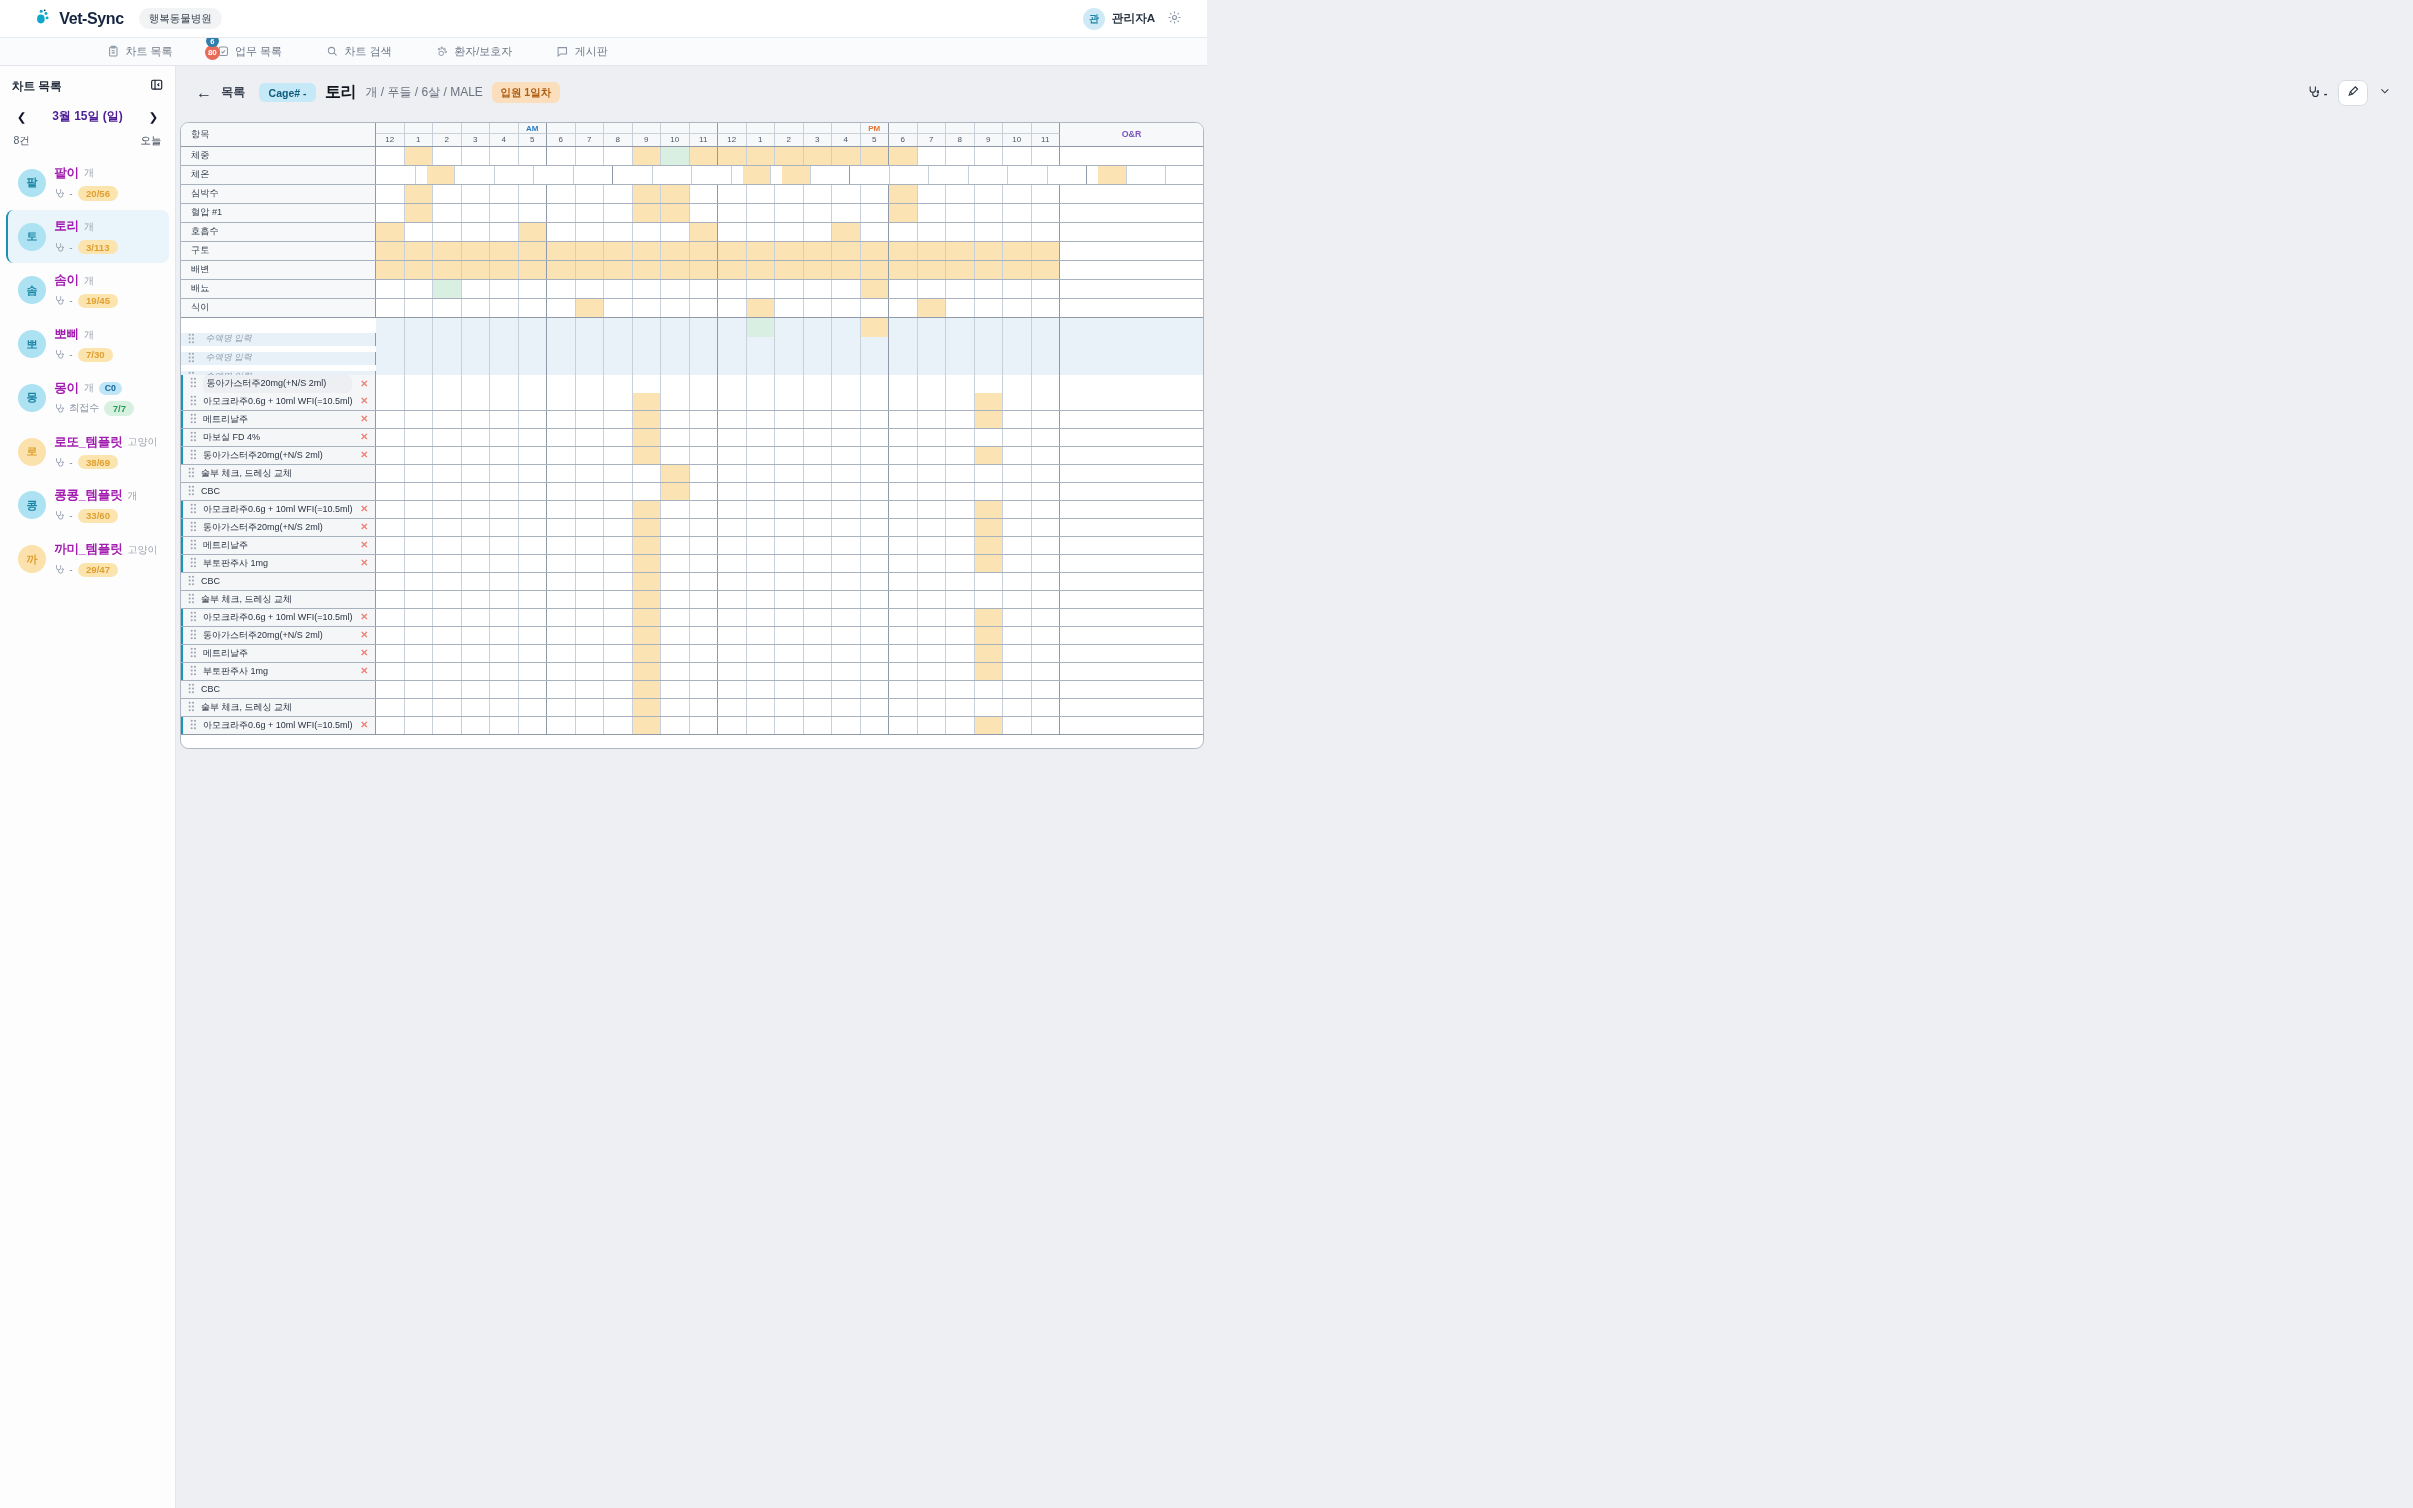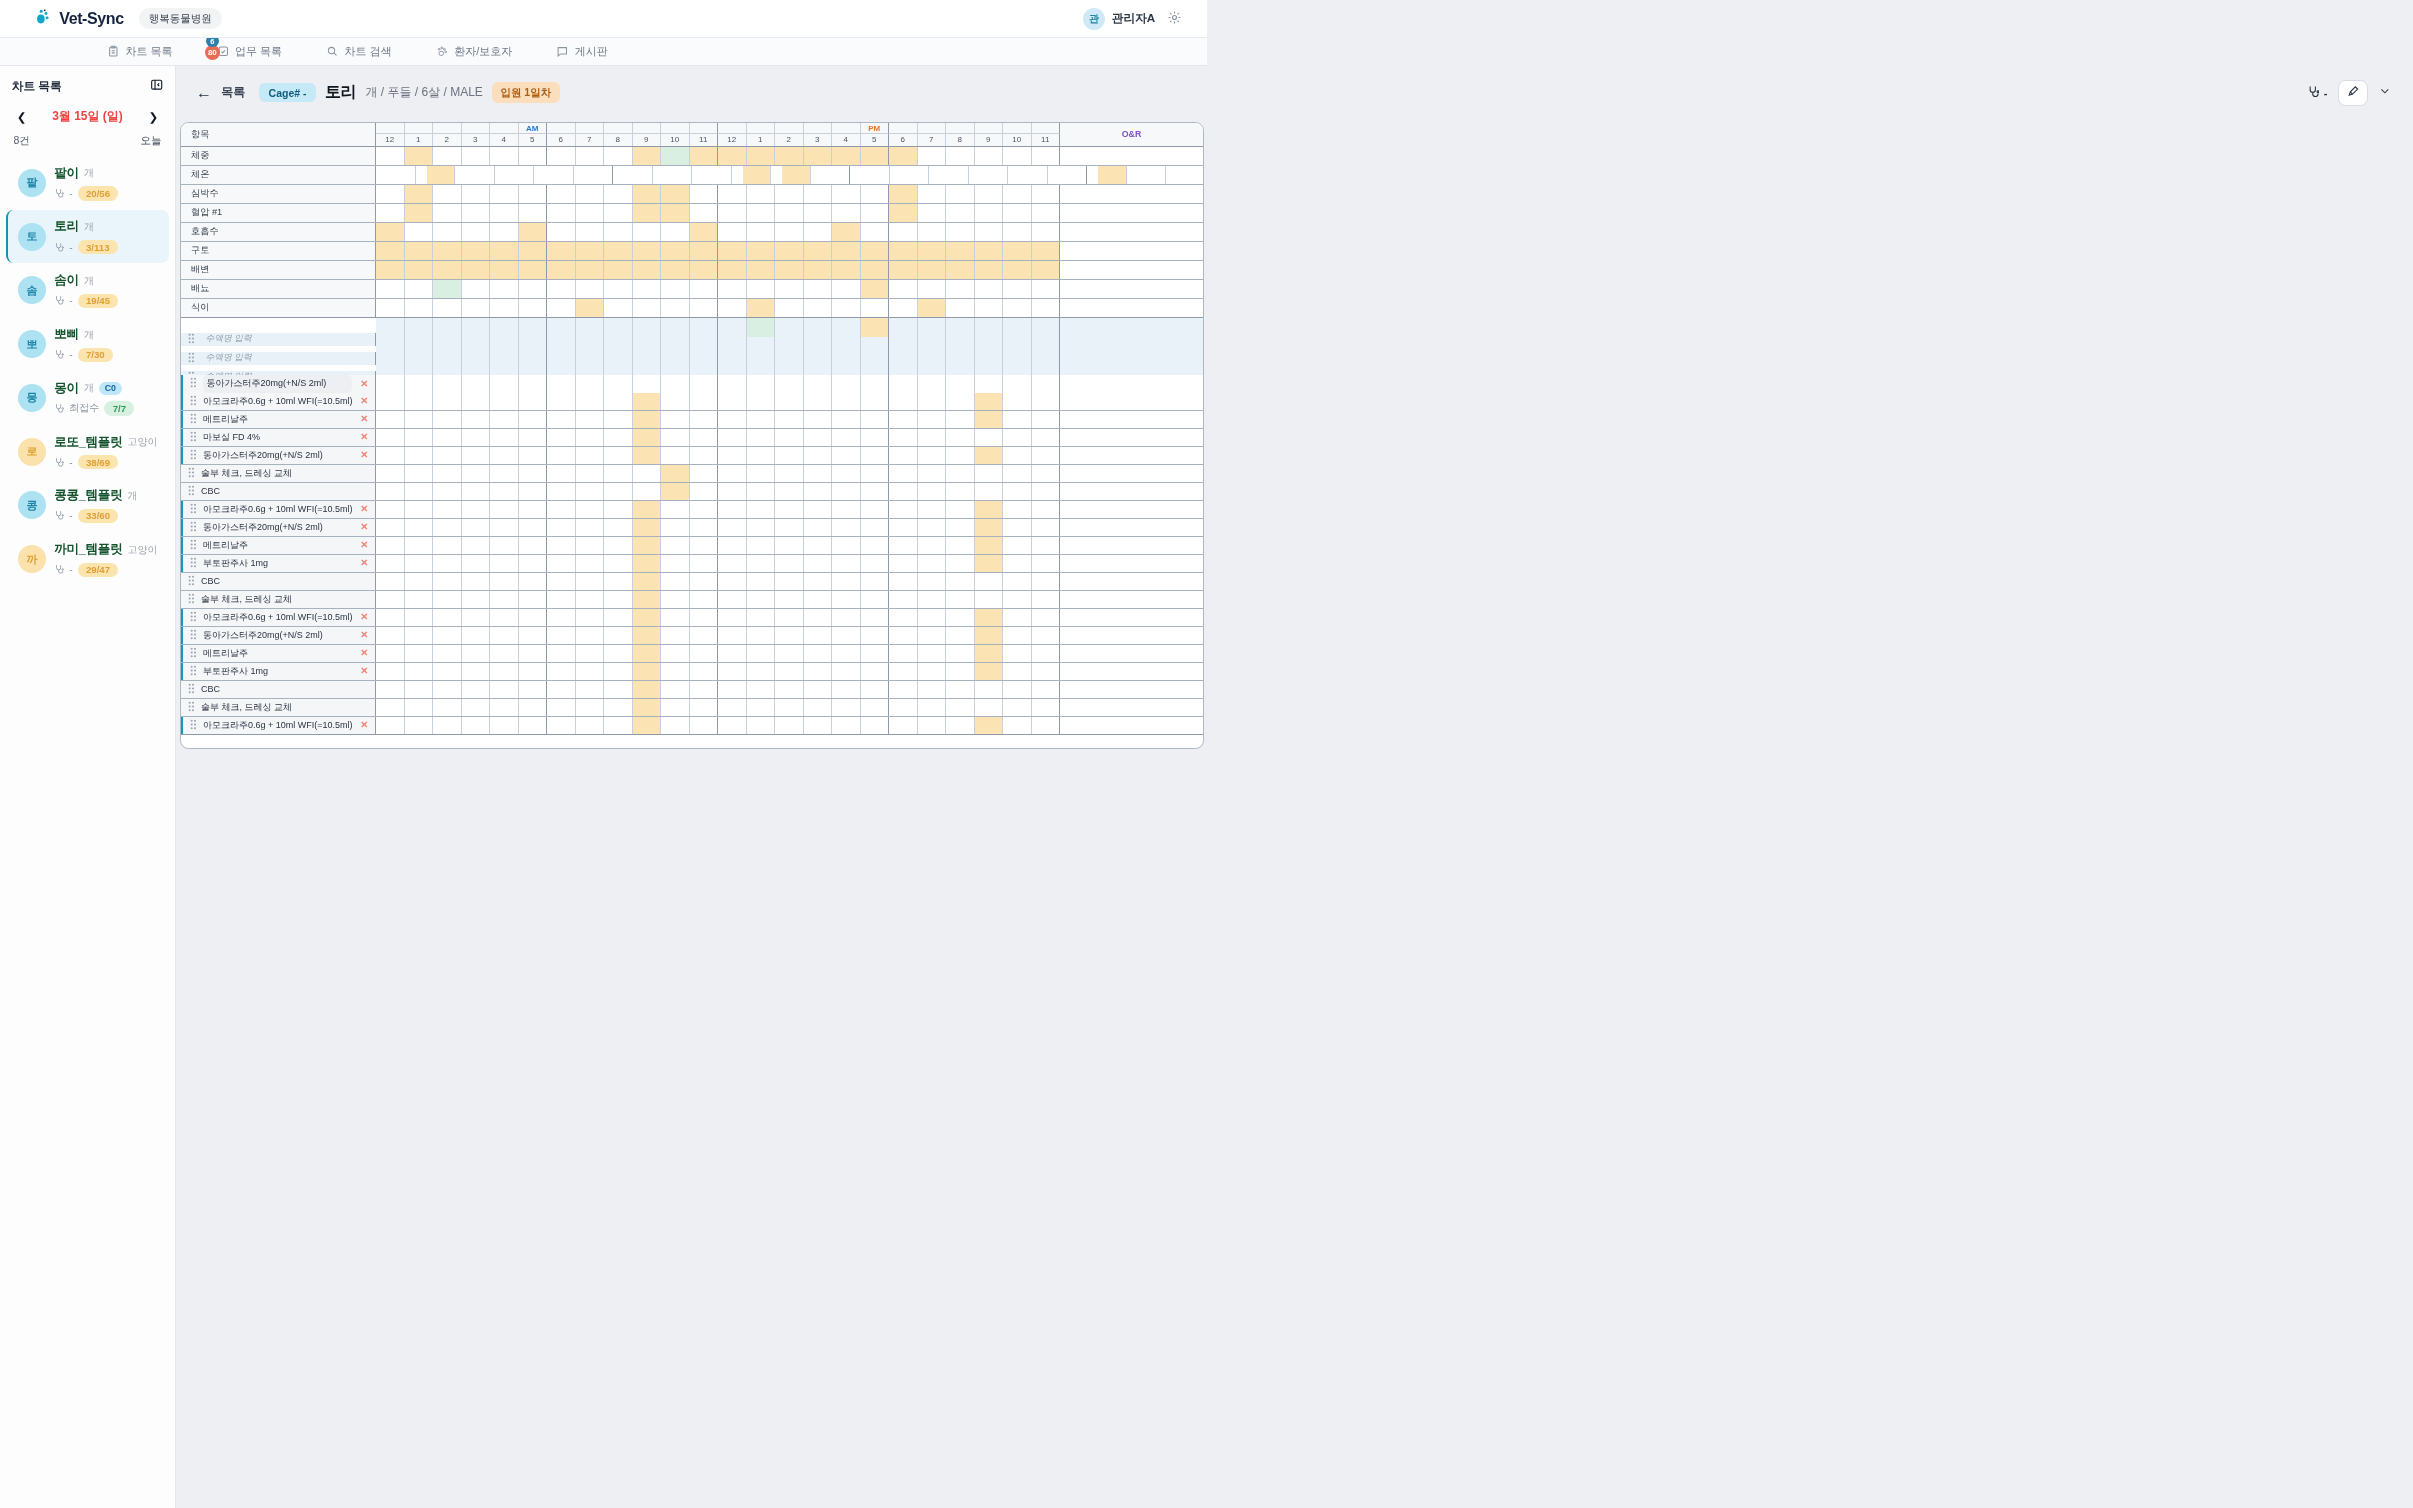--- a/index.html
+++ b/index.html
@@ -27,35 +27,35 @@
   .nbadge { border-radius:50%; color:#fff; font-weight:700; display:flex; align-items:center; justify-content:center; }
   .nbadge.b6 { width:12.6px; height:12.6px; font-size:7.5px; background:#2F7FAD; z-index:2; }
   .nbadge.b80 { width:15px; height:15px; font-size:8px; background:#E86A59; margin-top:-2.5px; }
 
   
   .sidebar { position:absolute; left:0; top:65px; width:176px; bottom:0; background:#FDFDFE;
     border-right:0.8px solid #E3E7EB; z-index:20; }
   .sb-head { display:flex; align-items:center; justify-content:space-between; padding:13.4px 11.7px 5px 11.7px; }
   .sb-title { font-size:11.7px; font-weight:700; color:#1F2937; }
   .sb-date { display:flex; align-items:center; justify-content:space-between; padding:8.4px 13.4px 1.7px 13.4px; }
-  .sb-date-label { font-size:12px; font-weight:800; color:#ef4444; }
+  .sb-date-label { font-size:12px; font-weight:800; color:#4c1d95; }
   .chev-btn { background:none; border:none; font-size:11.7px; color:#111827; cursor:pointer; padding:1.7px 3.4px; }
   .sb-meta { display:flex; align-items:center; justify-content:space-between; padding:6.7px 13.4px 5px 13.4px; }
   .sb-count { font-size:10.5px; color:#566070; }
   .sb-today { font-size:10.5px; color:#3A4350; background:none; border:none; cursor:pointer; }
   .plist { margin-top:3.4px; padding:0 5.9px; }
   .p-item { position:relative; display:flex; align-items:center; gap:8.4px; padding:8.4px 6.7px 8.4px 10px;
     border-radius:7.5px; border-left:2.5px solid transparent; margin-bottom:0.8px; cursor:pointer; }
   .p-item.selected { background:#E9F5FA; border-left:2.5px solid #1D8FB0; }
   .p-avatar { width:28px; height:28px; border-radius:50%; flex:none; display:flex; align-items:center;
     justify-content:center; font-size:11px; font-weight:700; }
   .p-avatar.cyan { background:#ACE2F2; color:#1D84A6; }
   .p-avatar.orange { background:#FBE2AC; color:#DF9E2F; }
   .p-line1 { display:flex; align-items:center; gap:5px; }
-  .p-name { font-size:12.6px; font-weight:800; color:#14532d; letter-spacing:-0.3px; }
+  .p-name { font-size:12.6px; font-weight:800; color:#a21caf; letter-spacing:-0.3px; }
   .p-species { font-size:10px; color:#9AA3AE; }
   .p-tag { font-size:8.8px; font-weight:700; background:#BFE6F7; color:#1565A0; padding:1.3px 5.9px; border-radius:7.5px; }
   .p-line2 { display:flex; align-items:center; gap:5px; margin-top:4.2px; }
   .p-sub { font-size:10px; color:#8A94A3; }
   .p-badge { font-size:9.6px; font-weight:700; padding:1.7px 8.4px; border-radius:8.4px; }
   .p-badge.orange { background:#FCE4AF; color:#DFA032; }
   .p-badge.green { background:#D7F0DF; color:#2E9D5B; }
 
   
   .main-head { position:absolute; left:176px; top:65px; right:0; height:55px; display:flex;

